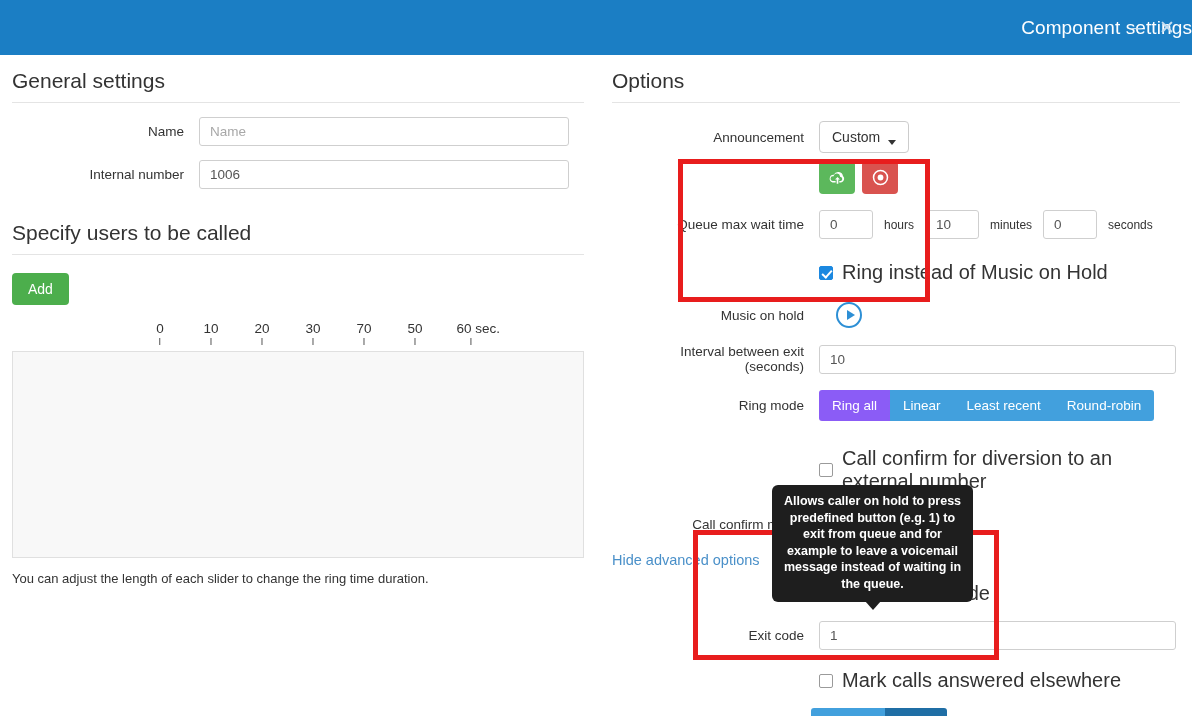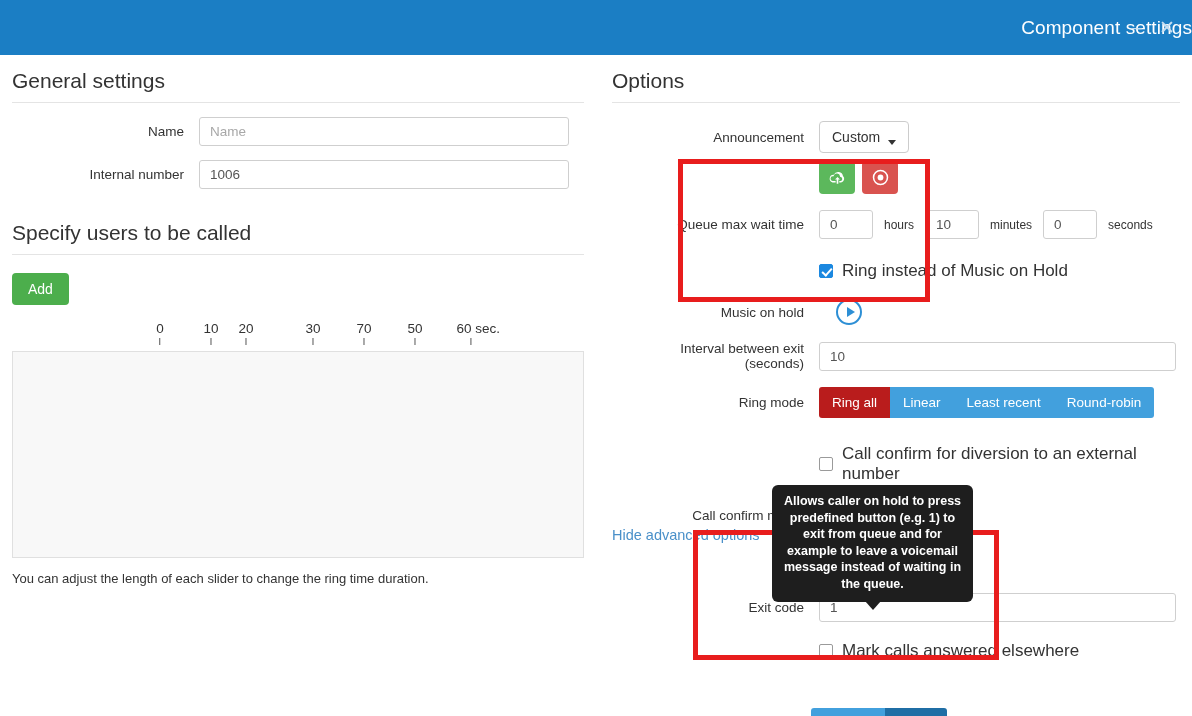--- a/index.html
+++ b/index.html
@@ -153,21 +153,21 @@
   }
   .cbox.checked { background: #1b88e0; border-color: #1b88e0; }
   .cbox.checked::after {
     content: "";
     position: absolute; left: 4px; top: 1px;
     width: 4px; height: 8px;
     border: solid #ffffff;
     border-width: 0 2px 2px 0;
     transform: rotate(42deg);
   }
-  .cblabel { font-size: 17px; color: #333333; margin-left: 9px; }
+  .cblabel { font-size: 20px; color: #333333; margin-left: 9px; }
 
   
   .sel-disabled {
     width: 270px; height: 30px;
     border: 1px solid #d6d6d6; border-radius: 3px;
     background: #eeeeee;
     font-size: 13.5px; color: #787878;
     display: flex; align-items: center;
     padding: 0 10px;
     position: relative;
@@ -197,21 +197,21 @@
   .btngroup { display: inline-flex; }
   .bgbtn {
     background: #42a0dd;
     color: #ffffff;
     font-size: 13.5px;
     border: none;
     padding: 8px 13px;
     cursor: pointer;
     font-family: "Liberation Sans", sans-serif;
   }
-  .bgbtn.active { background: #b91c1c; text-align: center; }
+  .bgbtn.active { background: #8b5cf6; text-align: center; }
   .bgbtn:first-child { border-radius: 3px 0 0 3px; }
   .bgbtn:last-child  { border-radius: 0 3px 3px 0; }
 
   .link {
     color: #4a90c9; font-size: 14.5px;
     text-decoration: none; cursor: pointer;
   }
 
   
   .tooltip {
@@ -290,21 +290,21 @@
       <input class="finput wide-left" type="text" value="1006" style="">
     </div>
 
     <h2 class="section" style="margin-top:18px;">Specify users to be called</h2>
 
     <button class="btn-add">Add</button>
 
     <div class="ruler">
       <div class="tick" style="left:148px;"><span>0</span><i></i></div>
       <div class="tick" style="left:199px;"><span>10</span><i></i></div>
-      <div class="tick" style="left:234px;"><span>20</span><i></i></div>
+      <div class="tick" style="left:250px;"><span>20</span><i></i></div>
       <div class="tick" style="left:301px;"><span>30</span><i></i></div>
       <div class="tick" style="left:352px;"><span>70</span><i></i></div>
       <div class="tick" style="left:403px;"><span>50</span><i></i></div>
       <div class="tick wide" style="left:454px;"><span>60 sec.</span><i style="margin-left:14px;"></i></div>
     </div>
 
     <div class="slider-panel"></div>
 
     <div class="hint">You can adjust the length of each slider to change the ring time duration.</div>
   </div>
@@ -386,21 +386,21 @@
       <div class="cbrow">
         <span class="cbox"></span>
         <span class="cblabel">Call confirm for diversion to an external number</span>
       </div>
     </div>
 
     <div class="frow" style="margin-top:24px;">
       <div class="flabel l-right">Call confirm media</div>
     </div>
 
-    <div class="frow" style="margin-top:4px;">
+    <div class="frow" style="margin-top:20px;">
       <a class="link">Hide advanced options</a>
     </div>
 
     <div class="frow" style="margin-top:14px;">
       <div class="flabel l-right"></div>
       <div class="cbrow">
         <span class="cbox checked"></span>
         <span class="cblabel">Enable exit code</span>
       </div>
     </div>

